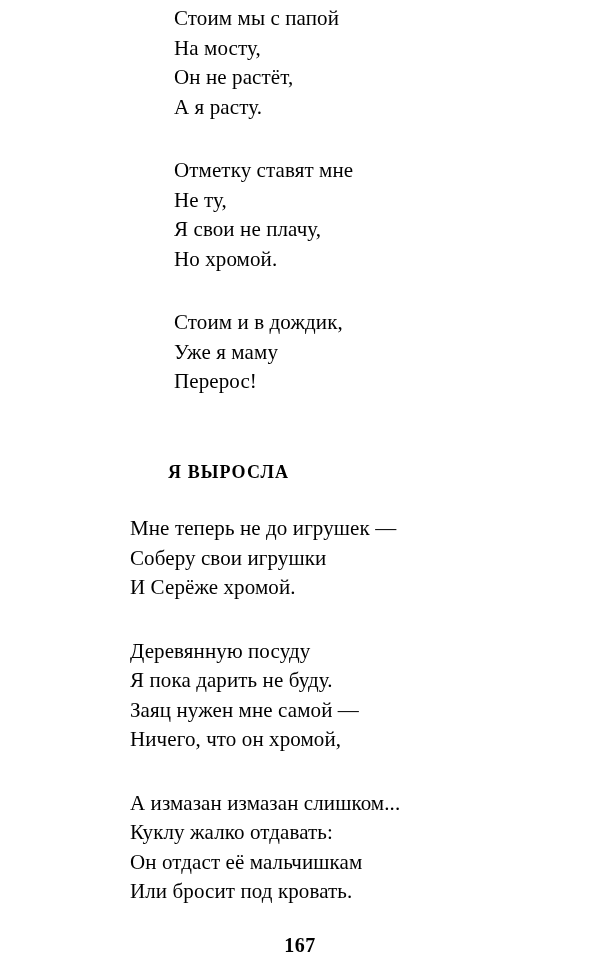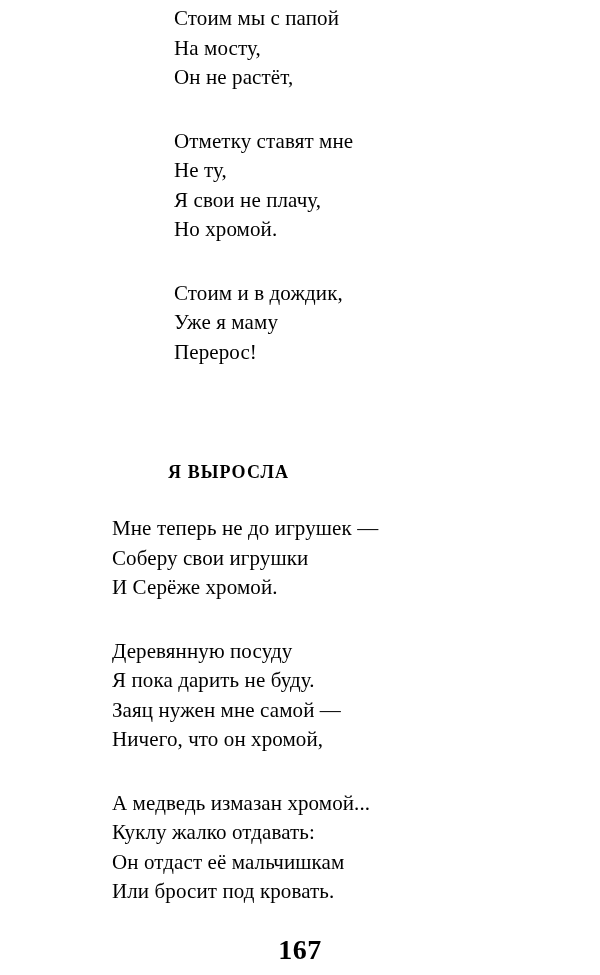--- a/index.html
+++ b/index.html
@@ -52,41 +52,43 @@
     font-size: 18px;
     font-weight: bold;
     letter-spacing: 1.1px;
   }
   
   .poem-b .line {
     padding-left: 112px;
   }
   .poem-b .stanza {
     margin-bottom: 34px;
+    padding-left: 18px;
   }
   .page-number {
     position: absolute;
     left: 0;
     width: 600px;
     text-align: center;
-    font-size: 28px;
+    font-size: 20px;
     font-weight: bold;
     letter-spacing: 0.5px;
   }
 </style>
 </head>
 <body>
 
 <div class="page">
 
   <div class="poem-block poem-a" style="top: 4px;">
     <div class="stanza">
       <div class="line">Стоим мы с папой</div>
       <div class="line">На мосту,</div>
       <div class="line">Он не растёт,</div>
+      <div class="line">А я расту.</div>
     </div>
     <div class="stanza">
       <div class="line">Отметку ставят мне</div>
       <div class="line">Не ту,</div>
       <div class="line">Я свои не плачу,</div>
       <div class="line">Но хромой.</div>
     </div>
     <div class="stanza">
       <div class="line">Стоим и в дождик,</div>
       <div class="line">Уже я маму</div>
@@ -102,21 +104,21 @@
       <div class="line">Соберу свои игрушки</div>
       <div class="line">И Серёже хромой.</div>
     </div>
     <div class="stanza">
       <div class="line">Деревянную посуду</div>
       <div class="line">Я пока дарить не буду.</div>
       <div class="line">Заяц нужен мне самой —</div>
       <div class="line">Ничего, что он хромой,</div>
     </div>
     <div class="stanza">
-      <div class="line">А медведь измазан хромой...</div>
+      <div class="line">А измазан измазан слишком...</div>
       <div class="line">Куклу жалко отдавать:</div>
       <div class="line">Он отдаст её мальчишкам</div>
       <div class="line">Или бросит под кровать.</div>
     </div>
   </div>
 
   <div class="page-number" style="top: 934px;">167</div>
 
 </div>
 

